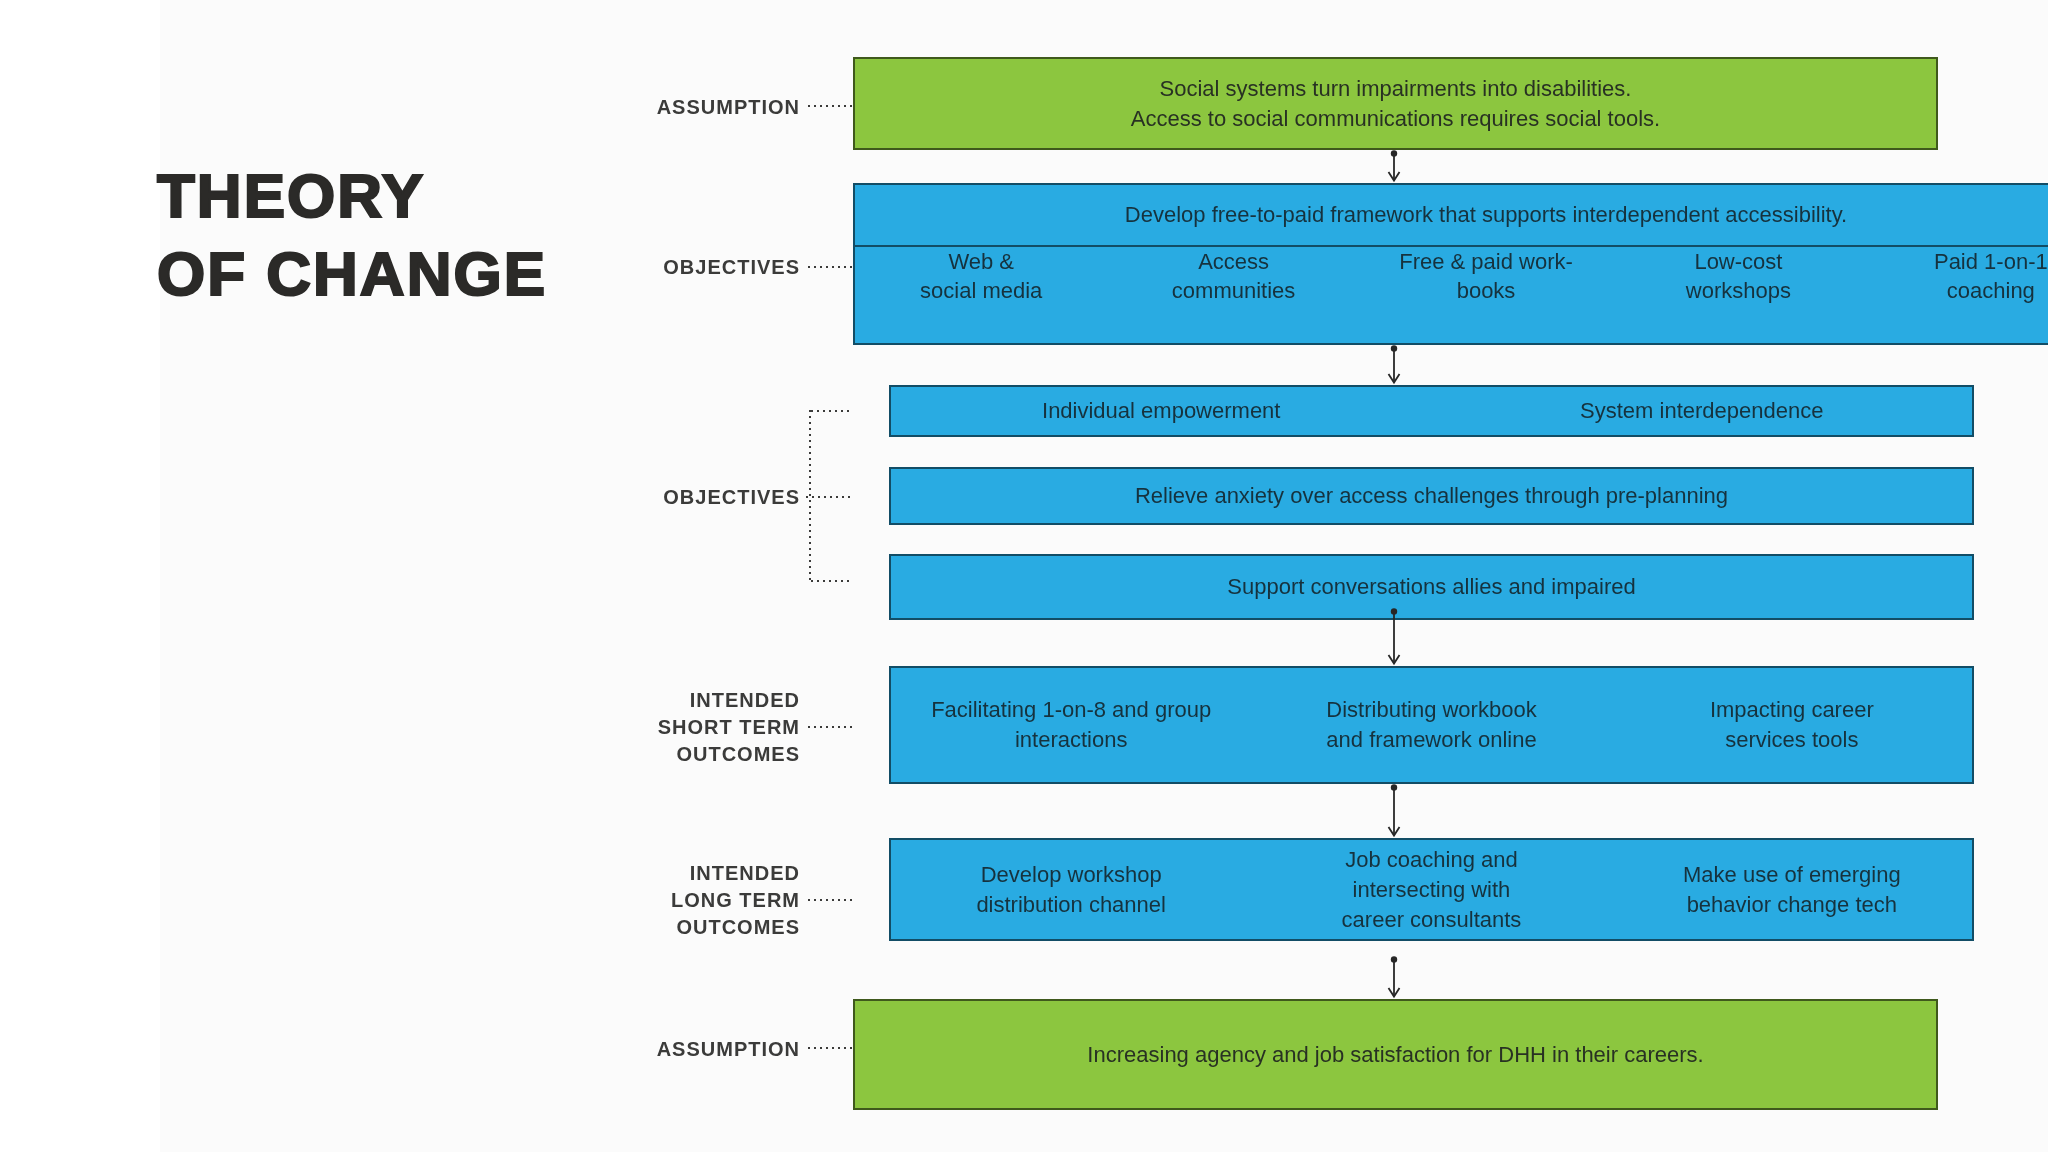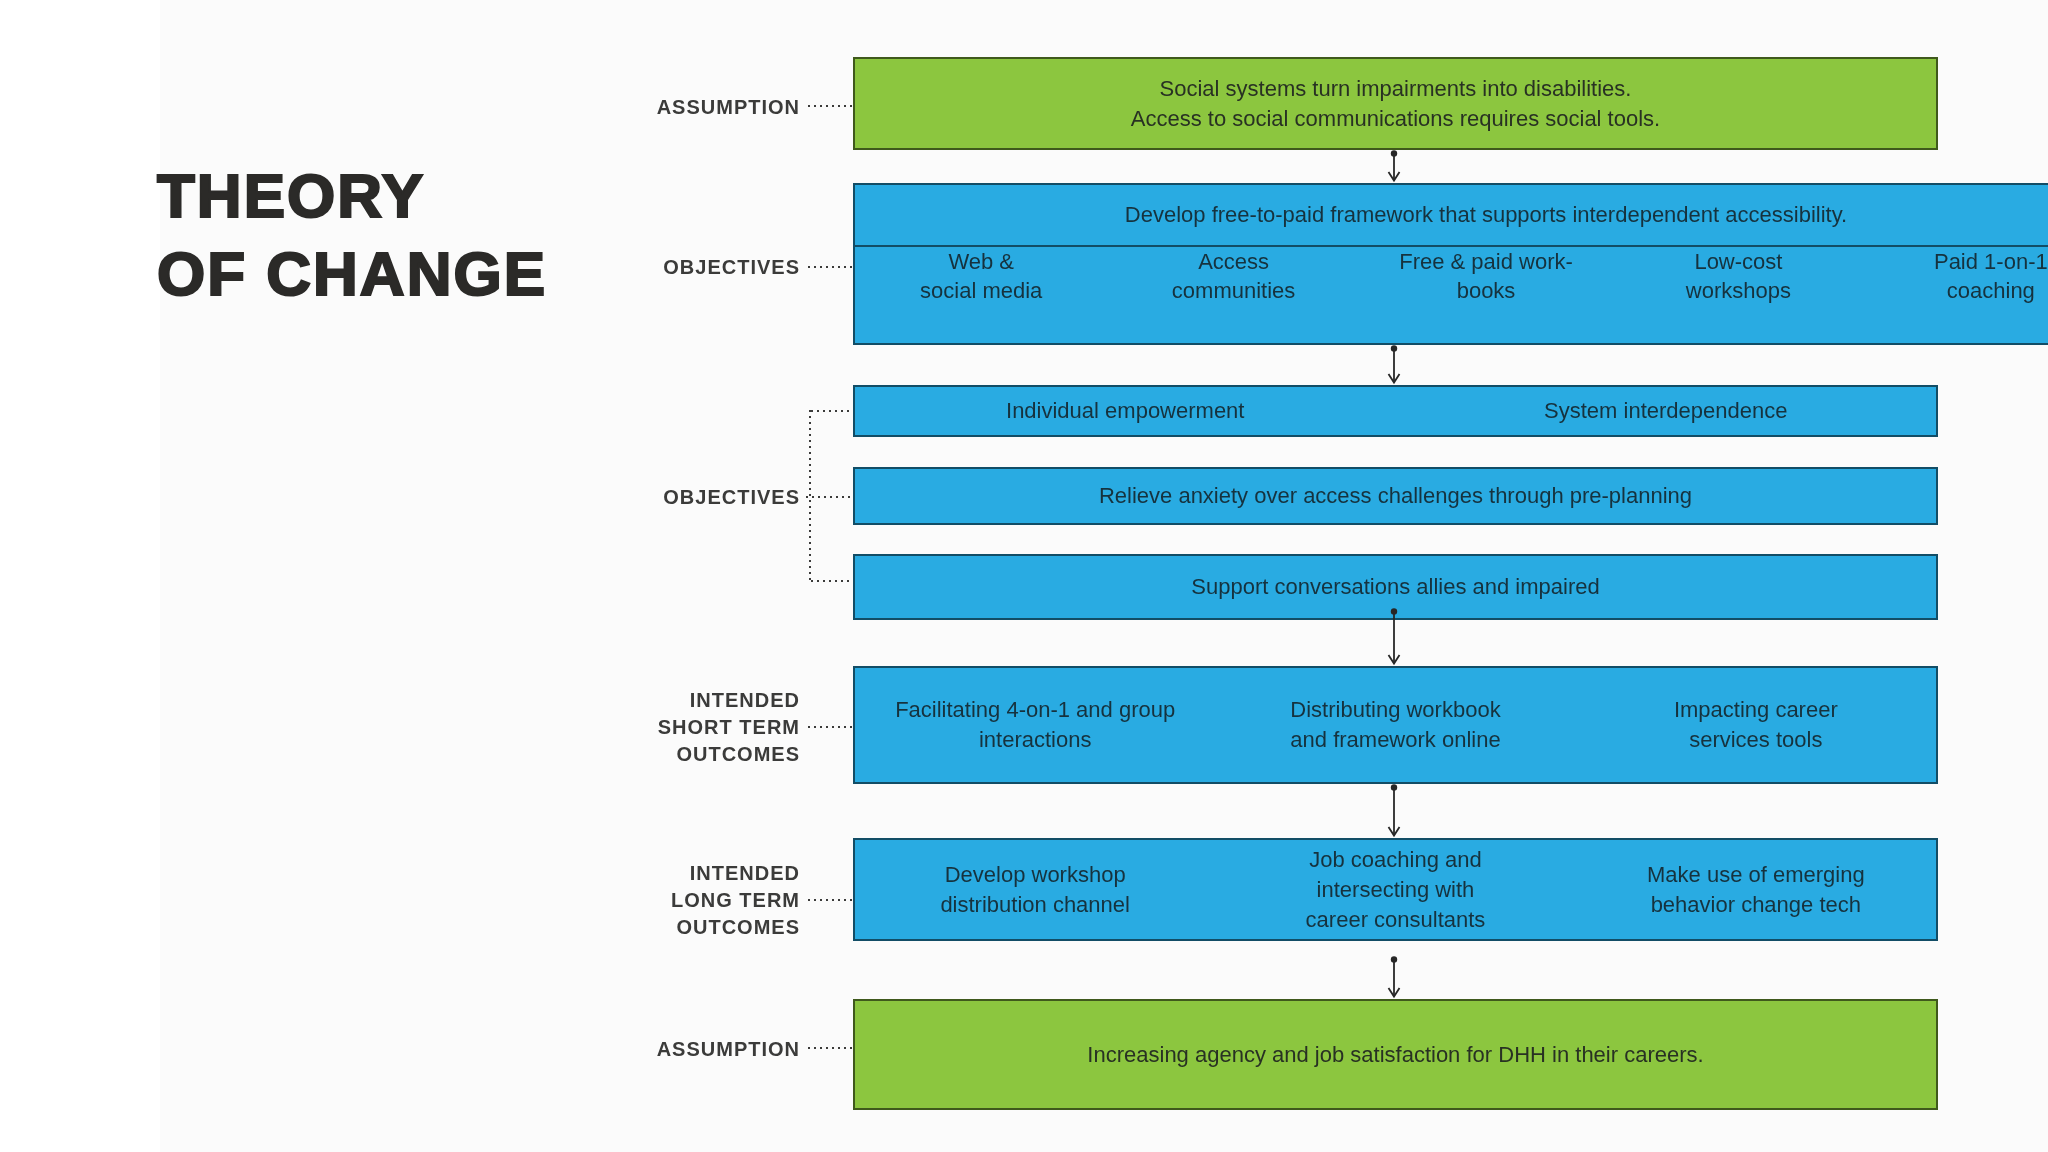--- a/index.html
+++ b/index.html
@@ -47,21 +47,21 @@
   }
 
   .box{
     position:absolute;left:853px;width:1085px;
     border:2px solid var(--box-border);
     color:var(--text-dark);
     display:flex;align-items:center;justify-content:center;
     font-size:22px;line-height:30px;text-align:center;
   }
   .box.green{background:var(--green);color:var(--text-green-box);}
-  .box.blue{background:var(--blue);}
+  .box.blue{background:var(--blue);margin-left:36px;}
   .box .cell{white-space:pre-line;}
 
   .activities-wrap{
     position:absolute;left:853px;top:183px;width:1266px;height:162px;
     border:2px solid var(--box-border);background:var(--blue);
     color:var(--text-dark);display:flex;flex-direction:column;
   }
   .activities-header{
     height:62px;border-bottom:2px solid var(--box-border);
     display:flex;align-items:center;justify-content:center;
@@ -140,21 +140,21 @@
   </div>
   <div class="box blue" style="top:467px;height:58px;">
     <div class="cell">Relieve anxiety over access challenges through pre-planning</div>
   </div>
   <div class="box blue" style="top:554px;height:66px;">
     <div class="cell">Support conversations allies and impaired</div>
   </div>
 
   <div class="box blue" style="top:666px;height:118px;">
     <div class="split-3">
-      <div class="cell">Facilitating 4-on-1 and group
+      <div class="cell">Facilitating 1-on-8 and group
 interactions</div>
       <div class="cell">Distributing workbook
 and framework online</div>
       <div class="cell">Impacting career
 services tools</div>
     </div>
   </div>
 
   <div class="box blue" style="top:838px;height:103px;">
     <div class="split-3">

